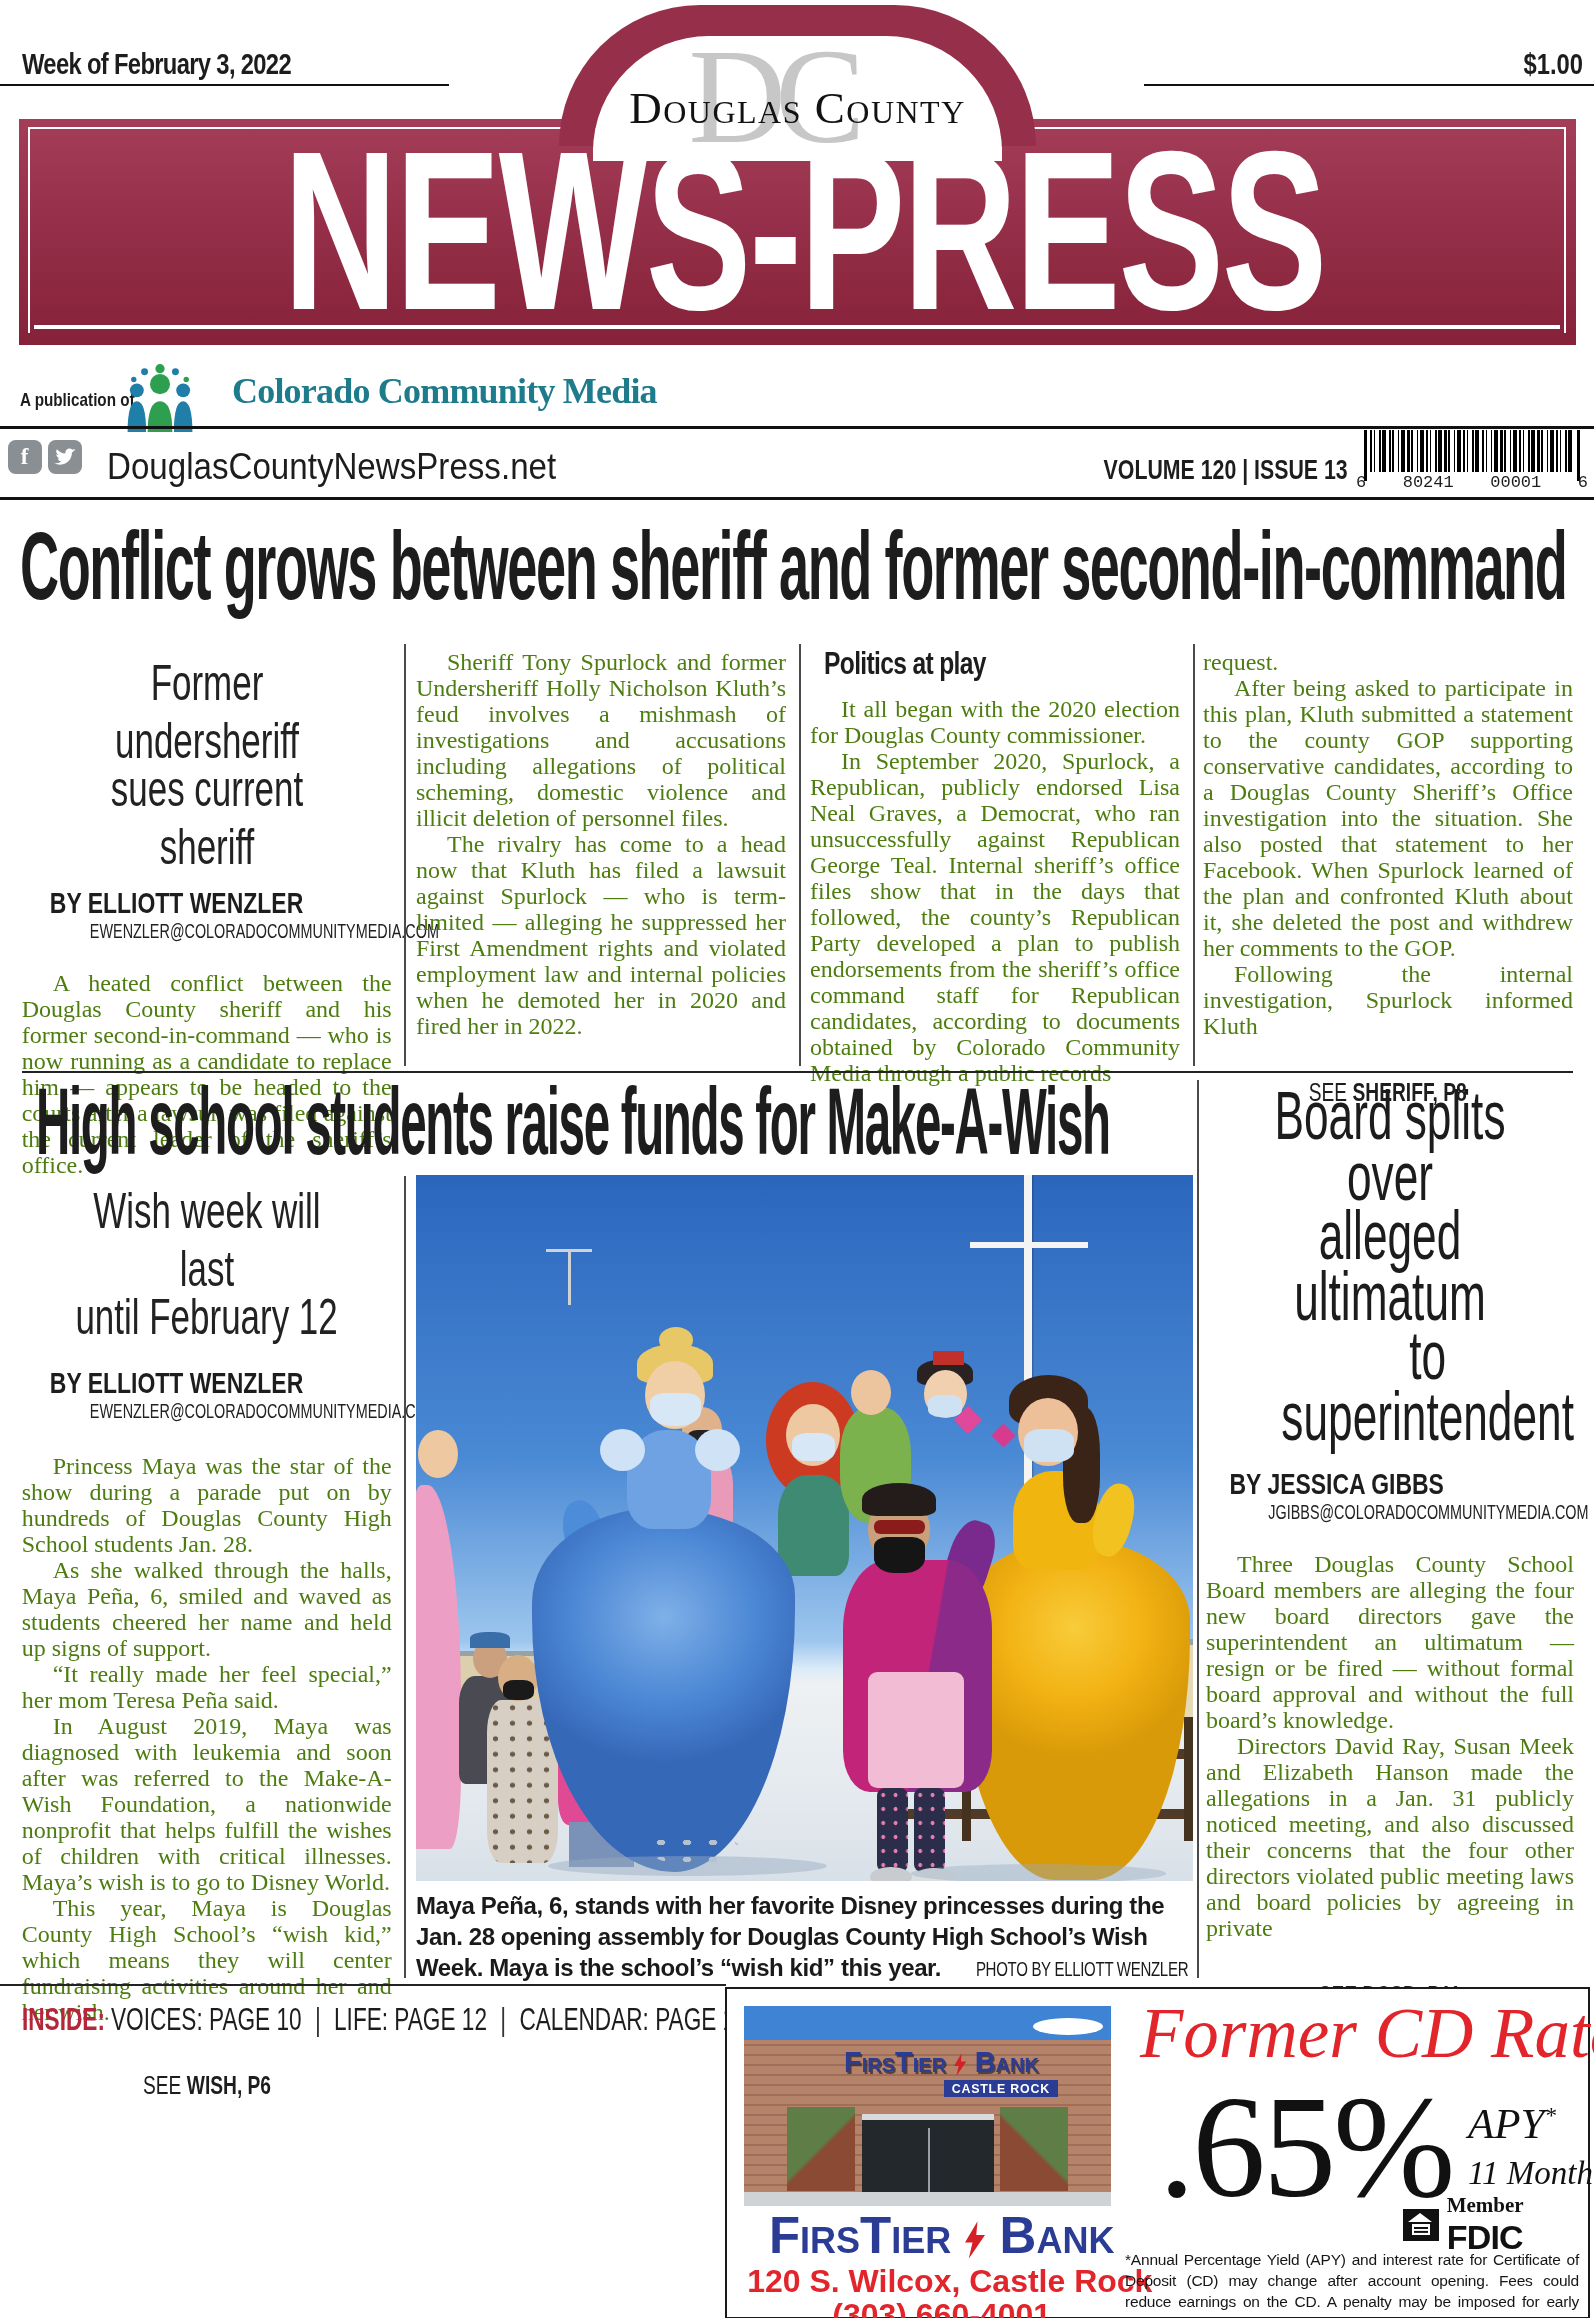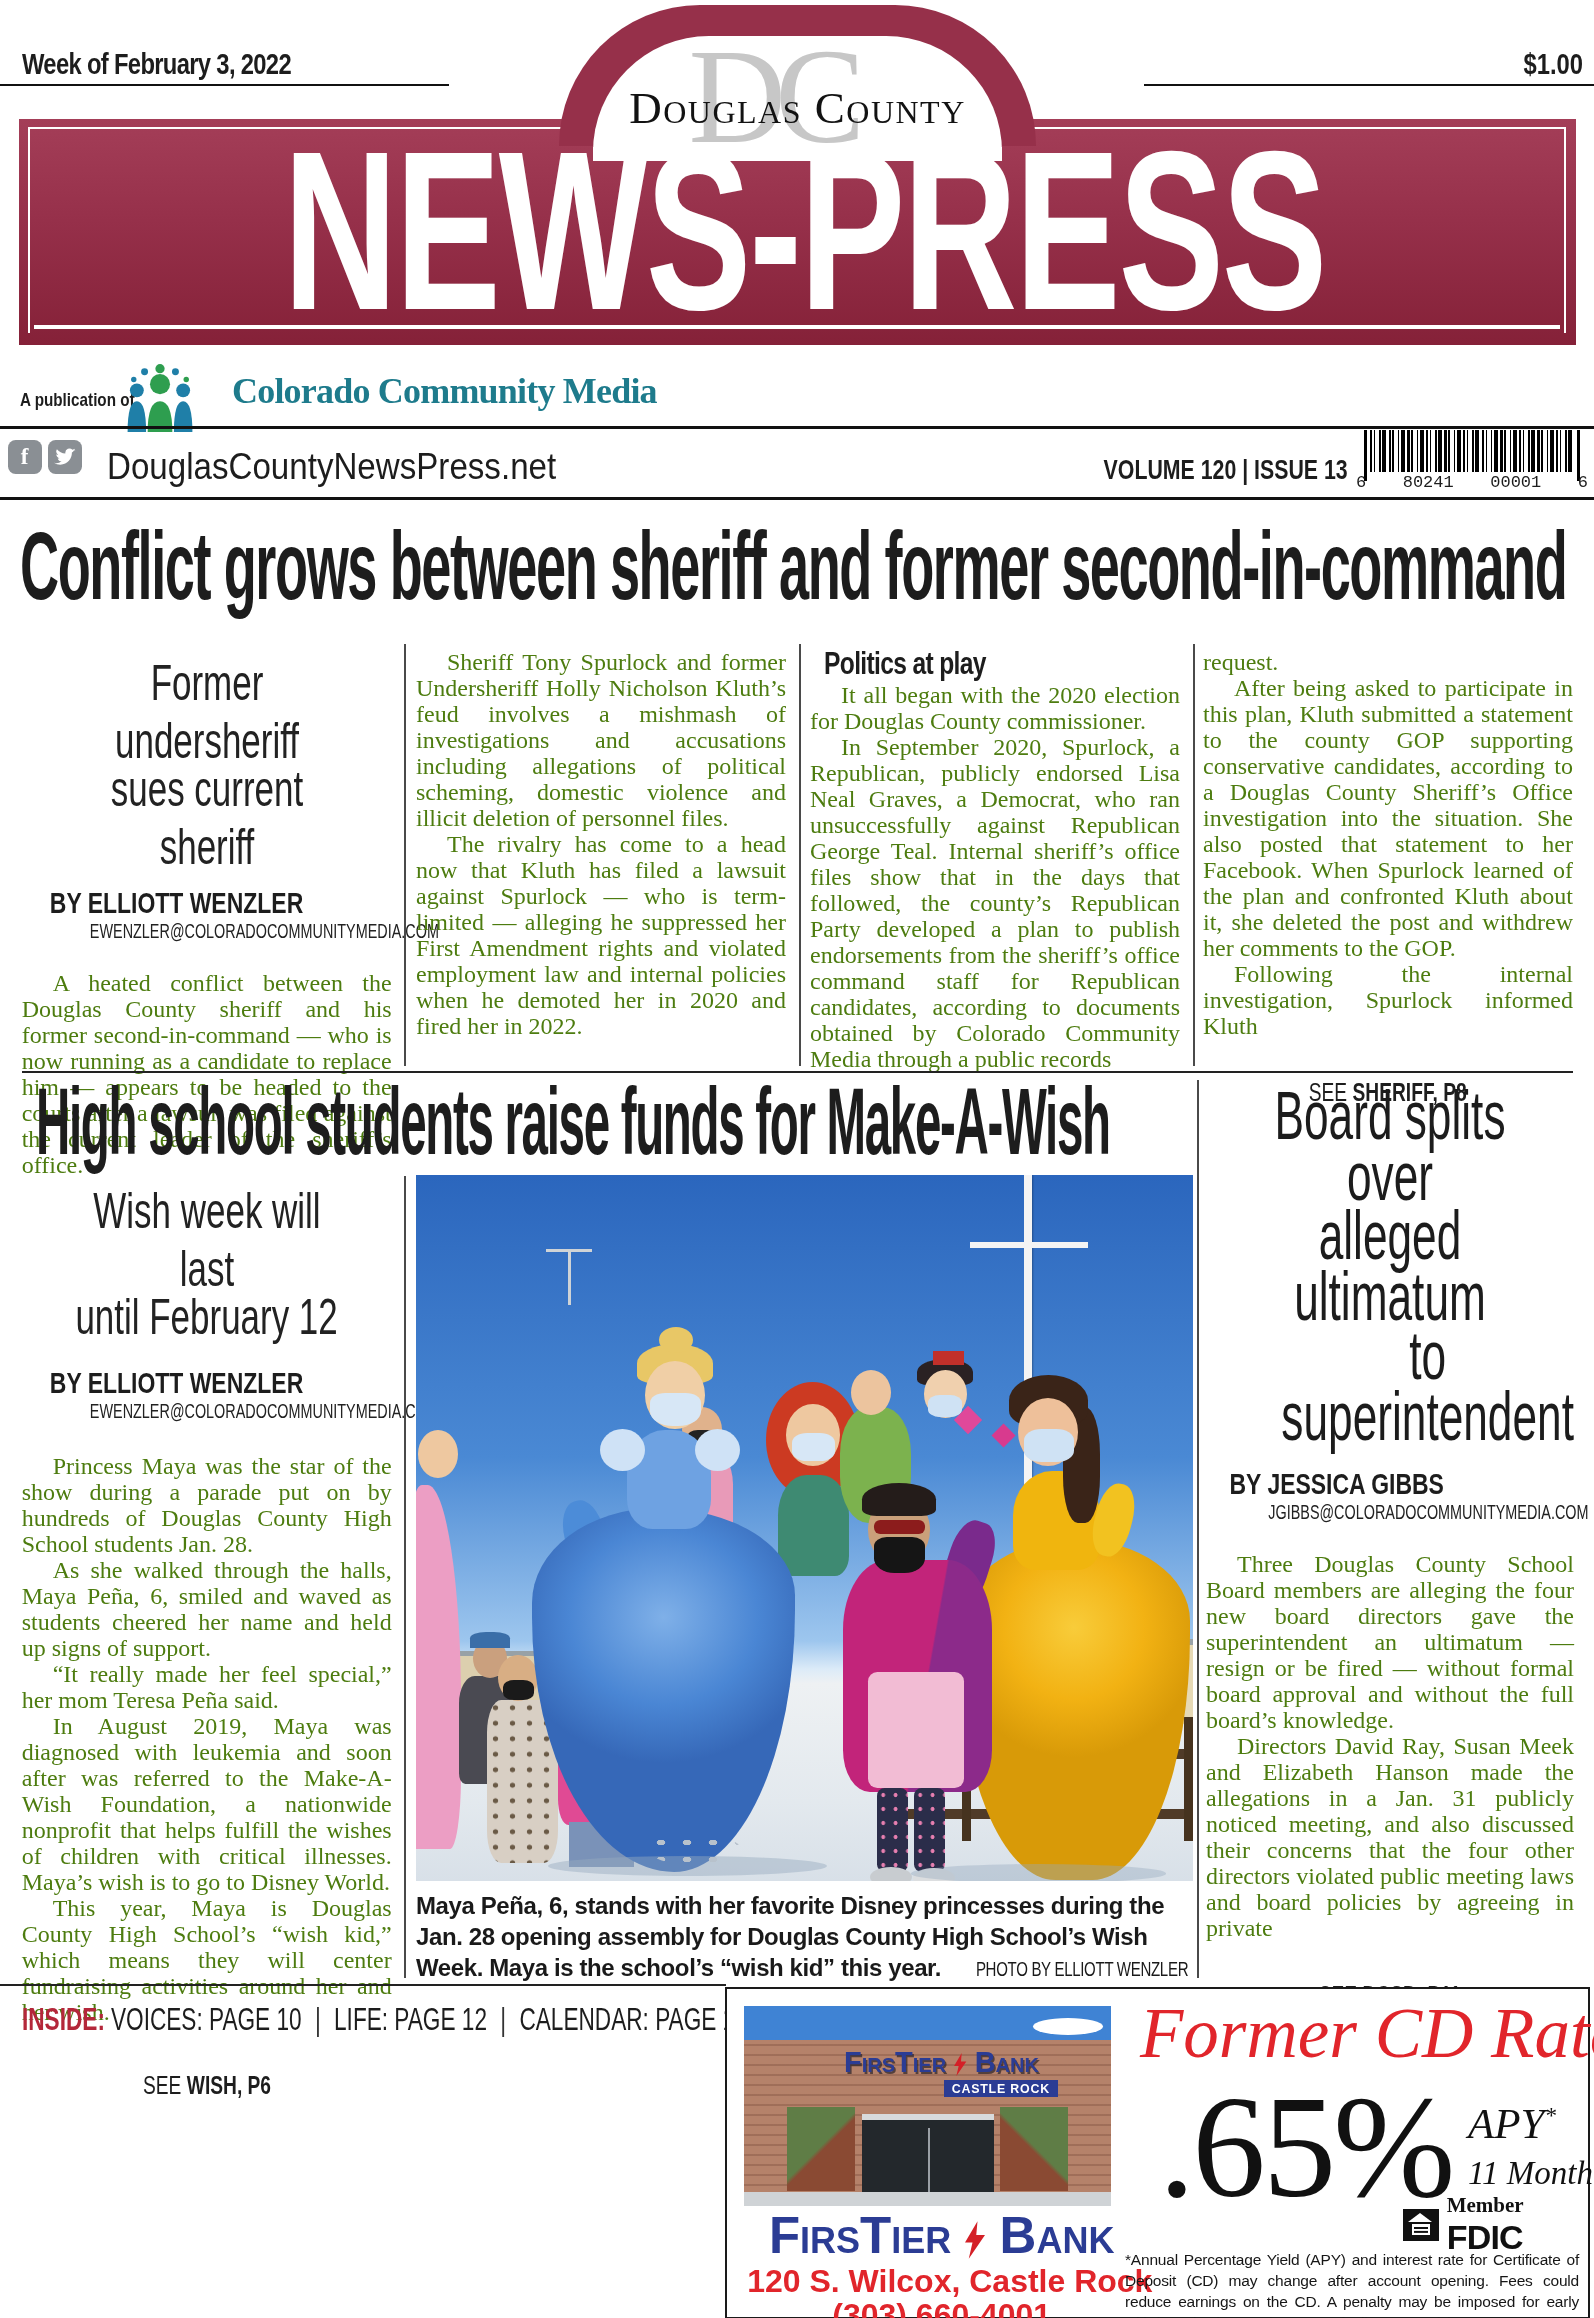--- a/index.html
+++ b/index.html
@@ -321,21 +321,21 @@
     </div>
   </div>
 
   <div class="abs col serif" style="left:416px;top:649px;">
     <p class="ind">Sheriff Tony Spurlock and former Undersheriff Holly Nicholson Kluth’s feud involves a mishmash of investigations and accusations including allegations of political scheming, domestic violence and illicit deletion of personnel files.</p>
     <p class="ind">The rivalry has come to a head now that Kluth has filed a lawsuit against Spurlock — who is term-limited — alleging he suppressed her First Amendment rights and violated employment law and internal policies when he demoted her in 2020 and fired her in 2022.</p>
   </div>
 
   <div class="abs col" style="left:810px;top:647px;">
     <div class="kicker nowrap"><span class="scale">Politics at play</span></div>
-    <div class="serif" style="margin-top:2px;">
+    <div class="serif" style="margin-top:16px;">
       <p class="ind">It all began with the 2020 election for Douglas County commissioner.</p>
       <p class="ind">In September 2020, Spurlock, a Republican, publicly endorsed Lisa Neal Graves, a Democrat, who ran unsuccessfully against Republican George Teal. Internal sheriff’s office files show that in the days that followed, the county’s Republican Party developed a plan to publish endorsements from the sheriff’s office command staff for Republican candidates, according to documents obtained by Colorado Community Media through a public records</p>
     </div>
   </div>
 
   <div class="abs col" style="left:1203px;top:649px;">
     <div class="serif">
       <p>request.</p>
       <p class="ind">After being asked to participate in this plan, Kluth submitted a statement to the county GOP supporting conservative candidates, according to a Douglas County Sheriff’s Office investigation into the situation. She also posted that statement to her Facebook. When Spurlock learned of the plan and confronted Kluth about it, she deleted the post and withdrew her comments to the GOP.</p>
       <p class="ind">Following the internal investigation, Spurlock informed Kluth</p>

